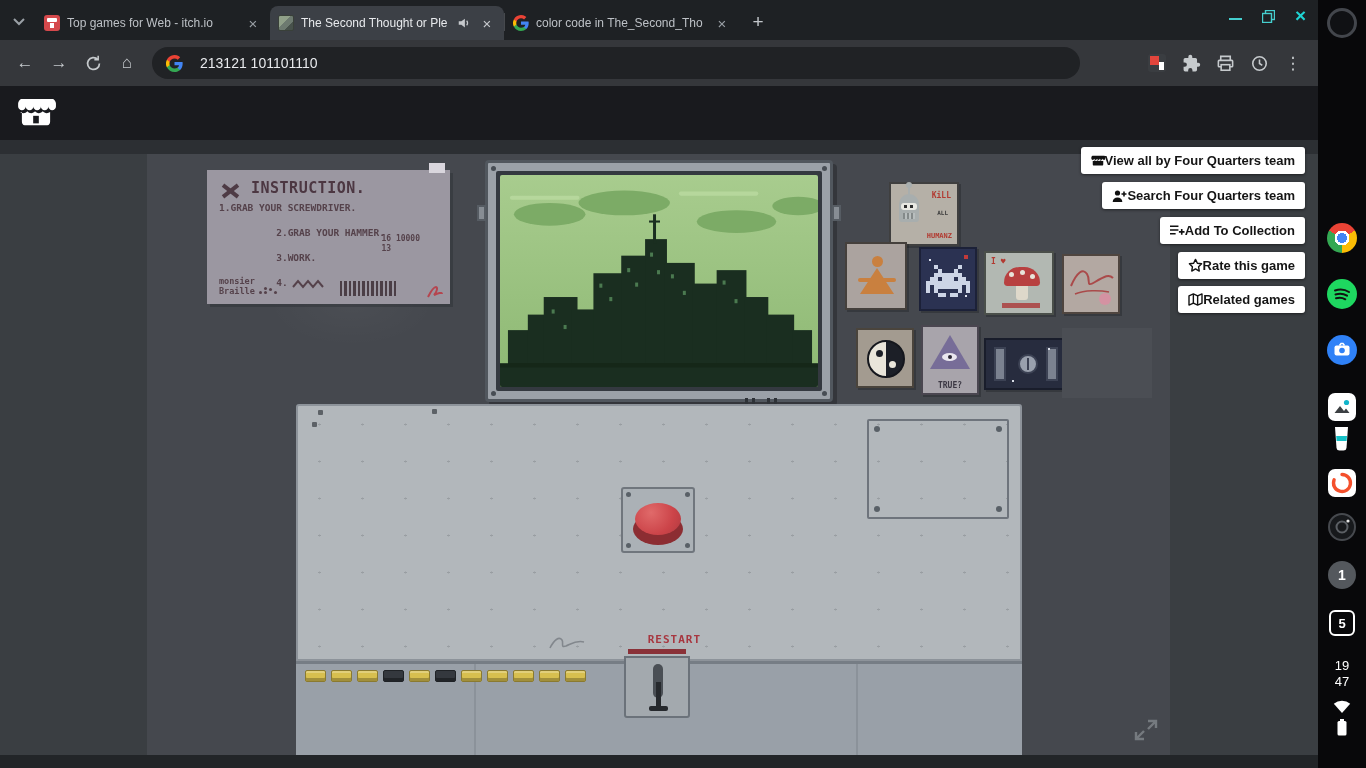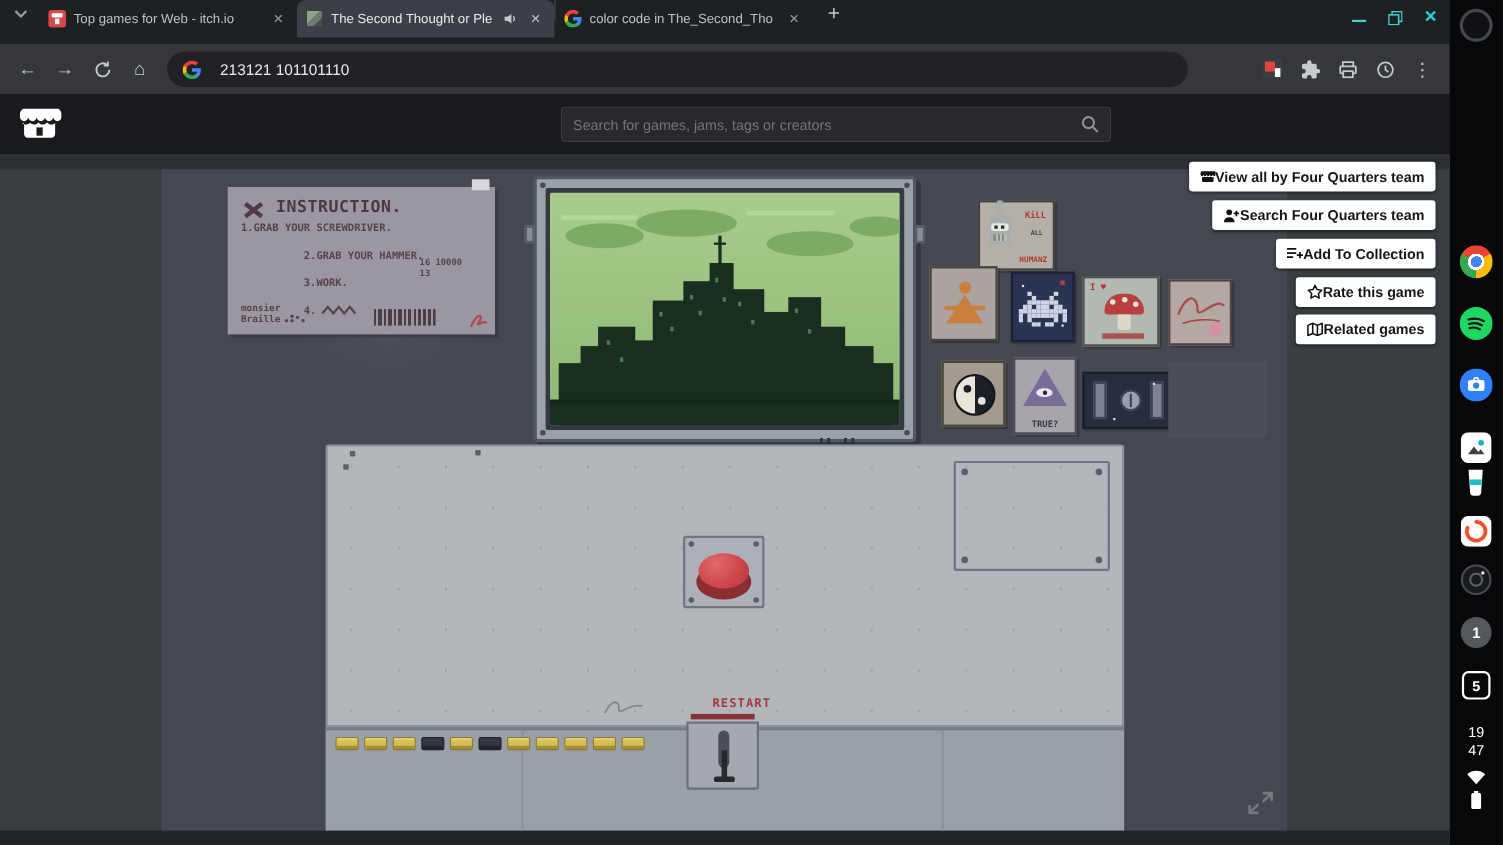--- a/index.html
+++ b/index.html
@@ -4,21 +4,21 @@
 <style>
 *{box-sizing:border-box;margin:0;padding:0}
 html,body{width:1366px;height:768px}
 body{display:flex;font-family:"Liberation Sans",sans-serif;background:#000;overflow:hidden}
 .px{font-family:"DejaVu Sans Mono",monospace;font-weight:700}
 
 
 .main{width:1318px;height:768px;display:flex;flex-direction:column}
 
 
-.tabstrip{height:40px;background:#1e2124;display:flex;padding-left:4px;position:relative;flex:none}
+.tabstrip{height:40px;background:#1e2124;display:flex;align-items:flex-end;padding-left:4px;position:relative;flex:none}
 .tabsearch{width:26px;height:26px;margin:0 4px 5px 2px;border-radius:6px;display:flex;align-items:center;justify-content:center}
 .tab{width:234px;height:34px;display:flex;align-items:center;gap:7px;padding:0 8px;border-radius:8px 8px 0 0;color:#bdc1c6;font-size:12px}
 .tab.active{background:#3c4046;color:#e8eaed}
 .tab .title{flex:1;white-space:nowrap;overflow:hidden;text-overflow:ellipsis}
 .tab .close{width:18px;height:18px;border-radius:50%;display:flex;align-items:center;justify-content:center;font-size:15px;color:#9aa0a6;flex:none}
 .tab.active .close{color:#c6c9cd}
 .fav{width:16px;height:16px;flex:none}
 .fav-itch{border-radius:3px;background:#d5494c;position:relative}
 .fav-itch::after{content:"";position:absolute;left:3px;top:3px;width:10px;height:4px;background:#fff;border-radius:1px}
 .fav-itch::before{content:"";position:absolute;left:6px;top:8px;width:4px;height:5px;background:#fff}
@@ -261,27 +261,20 @@
     <div class="tool-icon">⋮</div>
   </div>
 
   <div class="itch">
     <div class="itch-logo">
       <svg width="40" height="32" viewBox="0 0 40 34" fill="#fff">
         <path d="M4 2C2 3.5 1 5 1 7v3c0 2 2 4 4 4 2.4 0 4-2 4-4 0 2 1.8 4 4.2 4 2.3 0 4-2 4-4 0 2 1.7 4 4 4s4-2 4-4c0 2 1.6 4 4 4 2.4 0 4-2 4-4 0 2 1.8 4 4 4s4-2 4-4V7c0-2-1-3.5-3-5H4z"></path>
         <path d="M5 16v10c0 2 1 4 3 4h24c2 0 3-2 3-4V16c-1 .8-2.3 1.2-3.6 1.2-1.7 0-3.2-.8-4.2-2-1 1.2-2.5 2-4.2 2-1.7 0-3.2-.8-4-2-1 1.2-2.4 2-4.1 2-1.6 0-3.1-.7-4.1-2-1 1.3-2.5 2-4.2 2-1.3 0-2.6-.4-3.6-1.2z"></path>
         <rect x="17" y="20" width="6" height="8" fill="#191a1e"></rect>
       </svg>
-    </div>
-    <div class="itch-search">
-      <input placeholder="Search for games, jams, tags or creators" style="">
-      <svg width="16" height="16" viewBox="0 0 16 16" fill="none" stroke="#8d8d93" stroke-width="2">
-          <circle cx="6.5" cy="6.5" r="5"></circle>
-          <path d="M10.5 10.5l4.5 4.5"></path>
-        </svg>
     </div>
   </div>
 
   <div class="content">
     <div class="band-top"></div>
     <div class="band-bottom"></div>
 
     <div class="canvas">
 
       <div class="abs tv">

